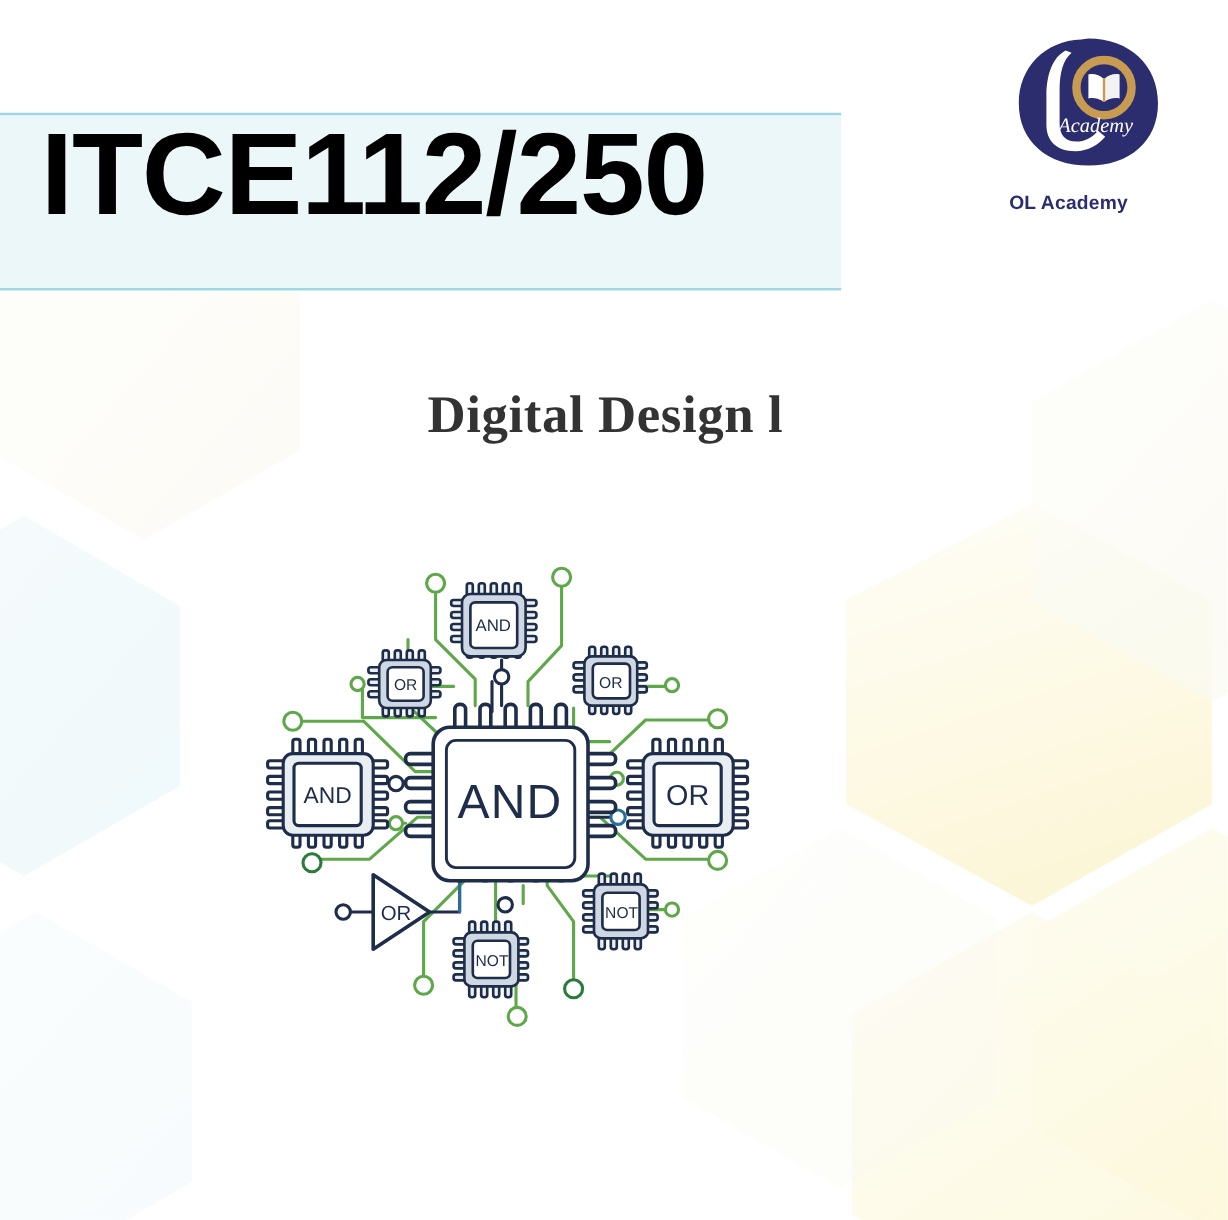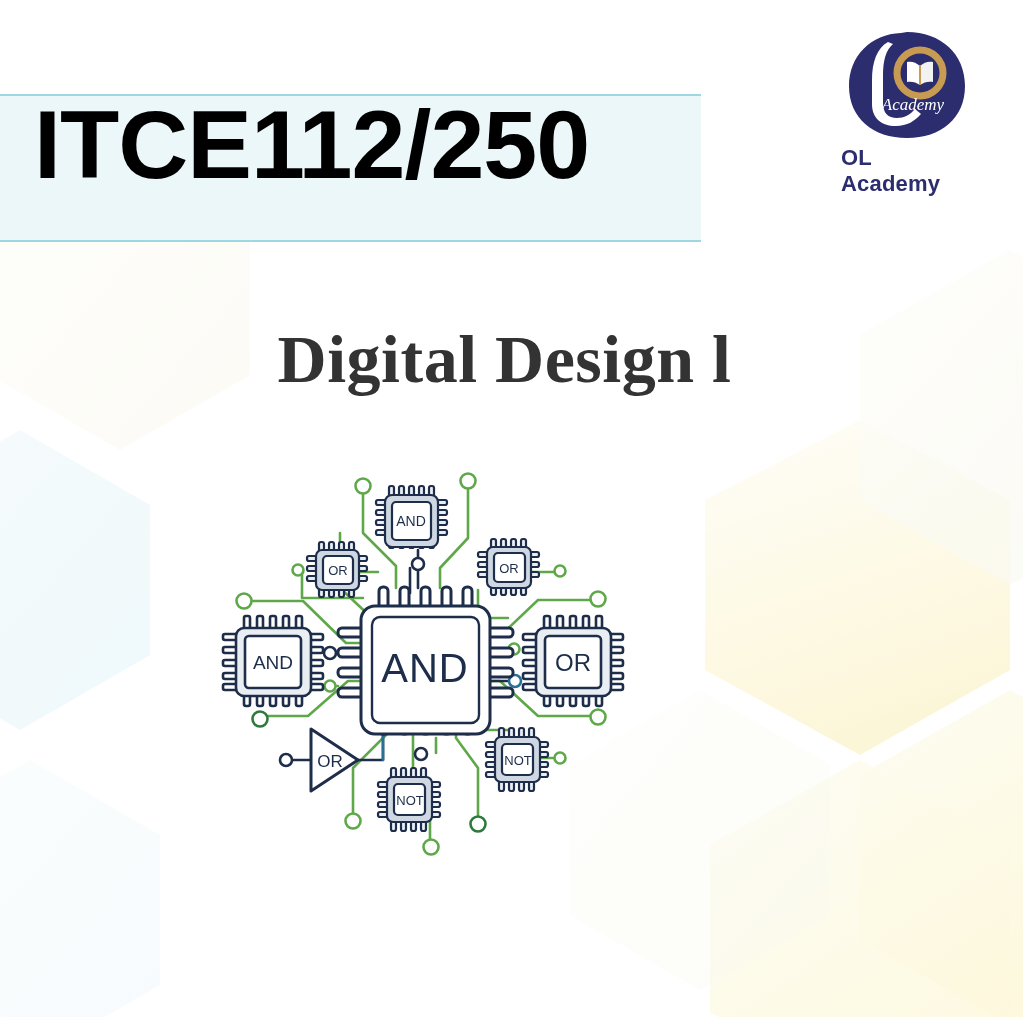--- a/index.html
+++ b/index.html
@@ -52,41 +52,41 @@
   
   #course-subtitle {
     position: absolute;
     left: 0;
     top: 320px;
     width: 1023px;
     text-align: center;
     z-index: 3;
     font-family: "Liberation Serif", serif;
     font-weight: 700;
-    font-size: 68px;
+    font-size: 44px;
     color: #333333;
     letter-spacing: 0.5px;
     padding-right: 14px;
     box-sizing: border-box;
   }
   
   #logo-block {
     position: absolute;
     right: 50px;
     top: 26px;
     width: 132px;
     z-index: 4;
   }
   #logo-mark { display: block; }
   #logo-wordmark {
     font-family: "Liberation Sans", sans-serif;
     font-weight: 700;
-    font-size: 22px;
+    font-size: 16px;
     color: #2b2d6e;
-    margin-top: 1px;
+    margin-top: 17px;
     letter-spacing: 0.2px;
   }
   
   #circuit-illustration {
     position: absolute;
     left: 178px;
     top: 438px;
     width: 485px;
     height: 445px;
     z-index: 2;

